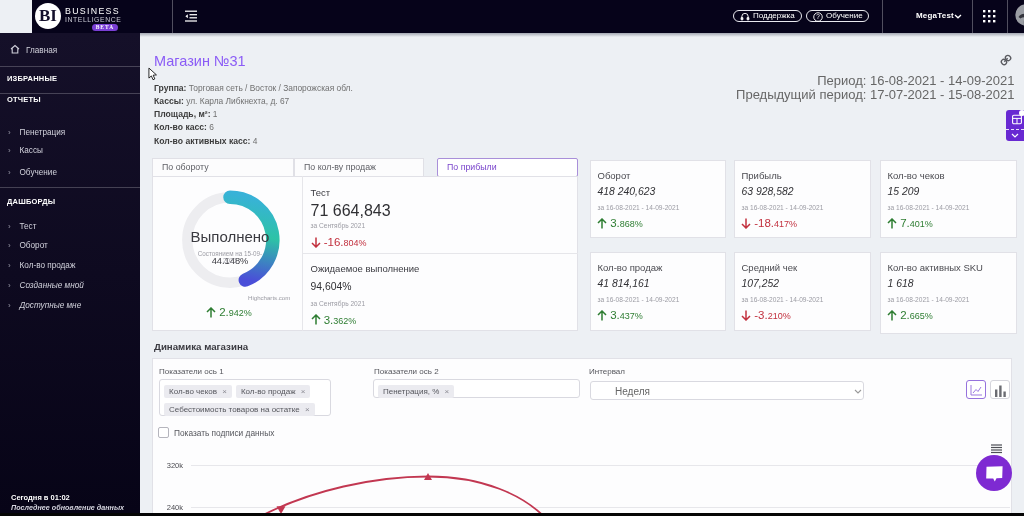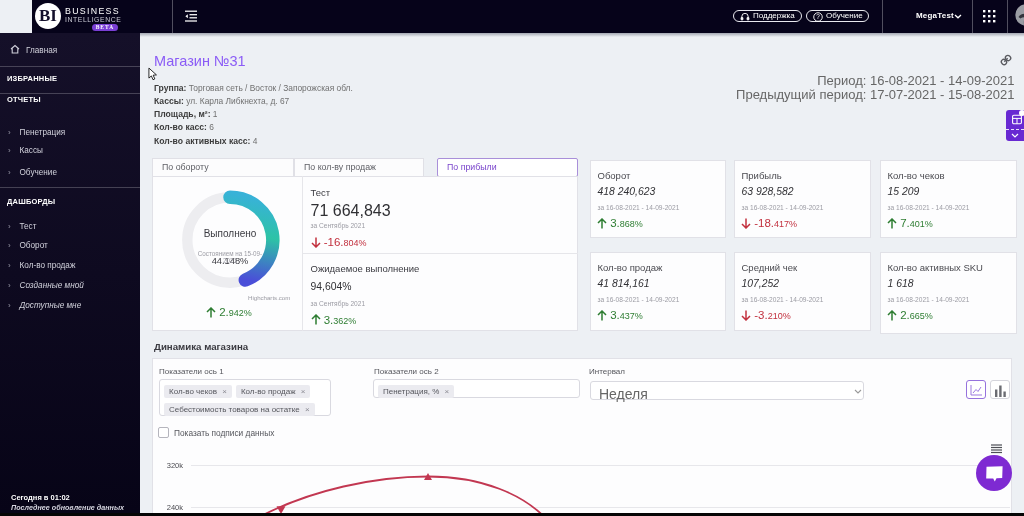--- a/index.html
+++ b/index.html
@@ -201,21 +201,21 @@
   <defs>
     <linearGradient id="ggrad" x1="0.55" y1="0" x2="0.45" y2="1">
       <stop offset="0" stop-color="#38b2d8"></stop>
       <stop offset="0.45" stop-color="#2dc3a6"></stop>
       <stop offset="1" stop-color="#4a4ed8"></stop>
     </linearGradient>
   </defs>
   <circle cx="55" cy="55" r="42.7" fill="none" stroke="#ededf0" stroke-width="10.4"></circle>
   <path d="M 55 12.2 A 42.8 42.8 0 0 1 70.34 94.96" fill="none" stroke="url(#ggrad)" stroke-width="13.5" stroke-linecap="round"></path>
 </svg>
-<div class="abs" style="left:185px;top:228px;width:90px;font-size:10px;color:#3a3a40;text-align:center">Выполнено</div>
+<div class="abs" style="left:185px;top:228px;width:90px;font-size:15px;color:#3a3a40;text-align:center">Выполнено</div>
 <div class="abs" style="left:185px;top:256px;width:90px;font-size:9.3px;color:#3a3a40;text-align:center">44.148%</div>
 <div class="abs" style="left:180px;top:251px;width:100px;font-size:6.3px;color:#9b9ba3;line-height:6.6px;text-align:center">Состоянием на 15-09-<br>2021</div>
 <div class="abs" style="left:248px;top:293.5px;font-size:6.1px;color:#9a9aa2">Highcharts.com</div>
 <div class="abs green" style="left:206px;top:306px;font-size:11.5px">
   <svg width="10" height="11" viewBox="0 0 10 11" style="vertical-align:-1.5px">
       <path d="M5 10.5 V1.5 M1 5 L5 1 L9 5" stroke="#2e7d32" stroke-width="1.5" fill="none"></path>
     </svg>
   2.<span class="frac">942%</span></div>
 
 <div class="abs" style="left:310.5px;top:186.5px;font-size:9.5px;color:#3a3a40">Тест</div>
@@ -290,21 +290,21 @@
 <div class="selbox" style="left:159px;top:379px;width:172px;height:37px">
   <span class="chip">Кол-во чеков <i>×</i></span><span class="chip">Кол-во продаж <i>×</i></span><br>
   <span class="chip">Себестоимость товаров на остатке <i>×</i></span>
 </div>
 <div class="flabel" style="left:374px">Показатели ось 2</div>
 <div class="selbox" style="left:373px;top:379px;width:207px;height:19px">
   <span class="chip">Пенетрация, % <i>×</i></span>
 </div>
 <div class="flabel" style="left:589px">Интервал</div>
 <div class="selbox" style="left:590px;top:381px;width:274px;height:19px">
-  <span class="abs" style="left:8px;top:4px;font-size:14px;color:#666">Неделя</span>
+  <span class="abs" style="left:24px;top:4px;font-size:10px;color:#666">Неделя</span>
   <svg class="abs" style="left:263px;top:7px" width="8" height="6">
       <path d="M1 1 L4 4 L7 1" stroke="#999" stroke-width="1.1" fill="none"></path>
     </svg>
 </div>
 <div class="iconbtn" style="left:966px;border:1px solid #9672dd">
   <svg style="position:absolute;left:3px;top:3px" width="13" height="12" viewBox="0 0 13 12" fill="none" stroke="#9672dd" stroke-width="0.95">
     <path d="M1 1 V11 H12"></path>
     <path d="M3 9 L6 5.5 L8 7.5 L11 3"></path>
   </svg>
 </div>

